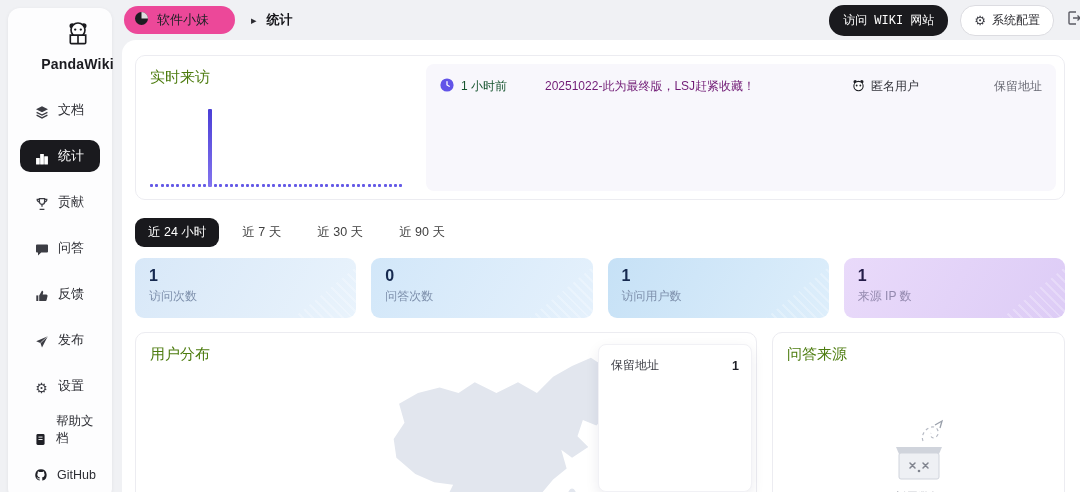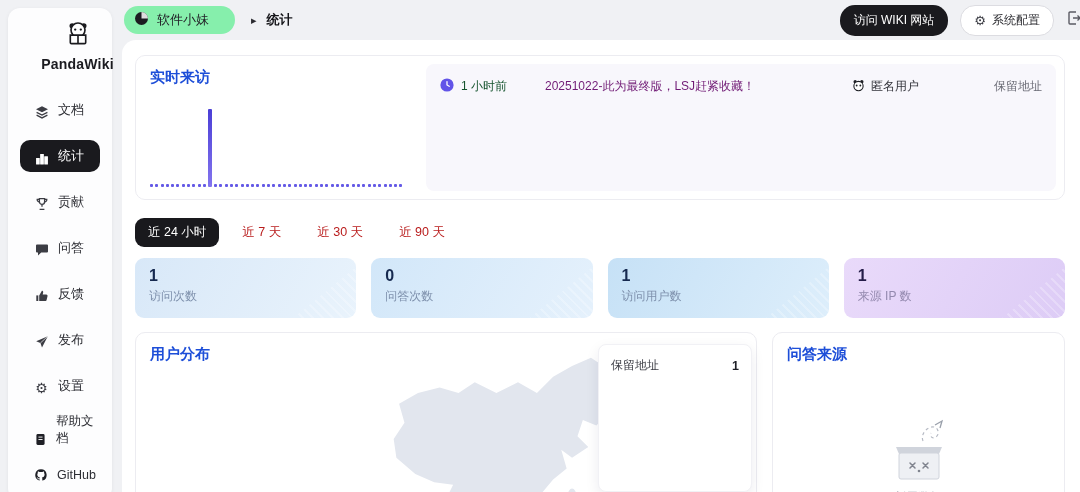--- a/index.html
+++ b/index.html
@@ -30,70 +30,70 @@
   .nav-footer { position:absolute; left:0; bottom:6px; width:100%; }
   .nav-footer .nav-item { margin-bottom:4px; padding-top:8px; padding-bottom:8px; font-size:12.5px; }
   .gear-glyph { font-size:14px; line-height:1; color:#3c3d44; }
 
   
   .topbar {
     position:absolute; left:112px; right:0; top:0; height:40px;
     display:flex; align-items:center; padding:0 8px 0 12px;
   }
   .crumb-pill {
-    display:flex; align-items:center; gap:8px; background:#86efac;
+    display:flex; align-items:center; gap:8px; background:#ec4899;
     border-radius:16px; padding:5px 26px 5px 10px; font-size:13px; color:#232329;
   }
   .crumb-arrow { margin:0 10px 0 16px; font-size:11px; color:#2a2a2f; }
   .crumb-current { font-size:13px; font-weight:bold; color:#141418; }
   .topbar-right { margin-left:auto; display:flex; align-items:center; gap:12px; }
   .btn-dark {
     background:#1a1a1e; color:#fff; border:none; border-radius:15px;
-    font-size:12px; padding:7px 14px; cursor:pointer; font-family:Liberation Sans, sans-serif;
+    font-size:12px; padding:7px 14px; cursor:pointer; font-family:Liberation Mono, monospace;
   }
   .btn-light {
     background:#fff; color:#2b2b30; border:1px solid #dcdce1; border-radius:15px;
     font-size:12px; padding:6px 13px; cursor:pointer; font-family:inherit;
     display:flex; align-items:center; gap:6px;
   }
   .logout-wrap { width:14px; overflow:visible; margin-right:-8px; }
 
   
   .main {
     position:absolute; left:122px; top:40px; width:958px; height:452px;
     background:#ffffff; border-top-left-radius:14px; overflow:hidden;
   }
 
   
   .rt-card {
     position:absolute; left:13px; top:15px; right:15px; height:145px;
     border:1px solid #ececf1; border-radius:10px; background:#fff;
   }
-  .card-title { font-size:15px; font-weight:bold; color:#1d4ed8; }
+  .card-title { font-size:15px; font-weight:normal; color:#4d7c0f; }
   .rt-title { position:absolute; left:14px; top:12px; }
   .rt-chart {
     position:absolute; left:14px; bottom:12px; width:256px; height:96px;
     display:flex; align-items:flex-end; gap:2.3px;
   }
   .chart-dot { width:3px; height:3px; background:#655ae6; border-radius:1px; flex:none; }
   .chart-spike { width:3.5px; height:78px; background:linear-gradient(#4b3fd6,#8374ee); border-radius:1px; flex:none; }
   .rt-list {
     position:absolute; left:290px; right:8px; top:8px; bottom:8px;
     background:#f8f7fc; border-radius:8px; padding:8px 14px;
   }
   .rt-row { display:flex; align-items:center; height:28px; font-size:12px; }
   .rt-time { color:#14532d; margin-left:7px; width:84px; }
   .rt-text { flex:1; color:#701a75; }
   .rt-user { width:118px; display:flex; align-items:flex-end; gap:6px; color:#32333a; }
   .rt-loc { width:72px; text-align:right; color:#6a6b75; }
 
   
   .tabs { position:absolute; left:13px; top:178px; display:flex; align-items:center; gap:10px; }
   .tab {
-    font-size:12.5px; color:#b91c1c; padding:6px 13px; border-radius:9px; cursor:pointer;
+    font-size:12.5px; color:#404040; padding:6px 13px; border-radius:9px; cursor:pointer;
   }
   .tab.active { background:#19191d; color:#fff; }
 
   
   .stat-row { position:absolute; left:13px; right:15px; top:218px; height:60px; display:flex; gap:15px; }
   .stat-card { flex:1; border-radius:9px; padding:8px 14px; position:relative; overflow:hidden; }
   .stat-card::after {
     content:""; position:absolute; right:-6px; bottom:-14px; width:86px; height:70px;
     background:repeating-linear-gradient(45deg, rgba(255,255,255,.45) 0 2px, transparent 2px 7px);
     clip-path:polygon(100% 0, 0 100%, 100% 100%); opacity:.55;

